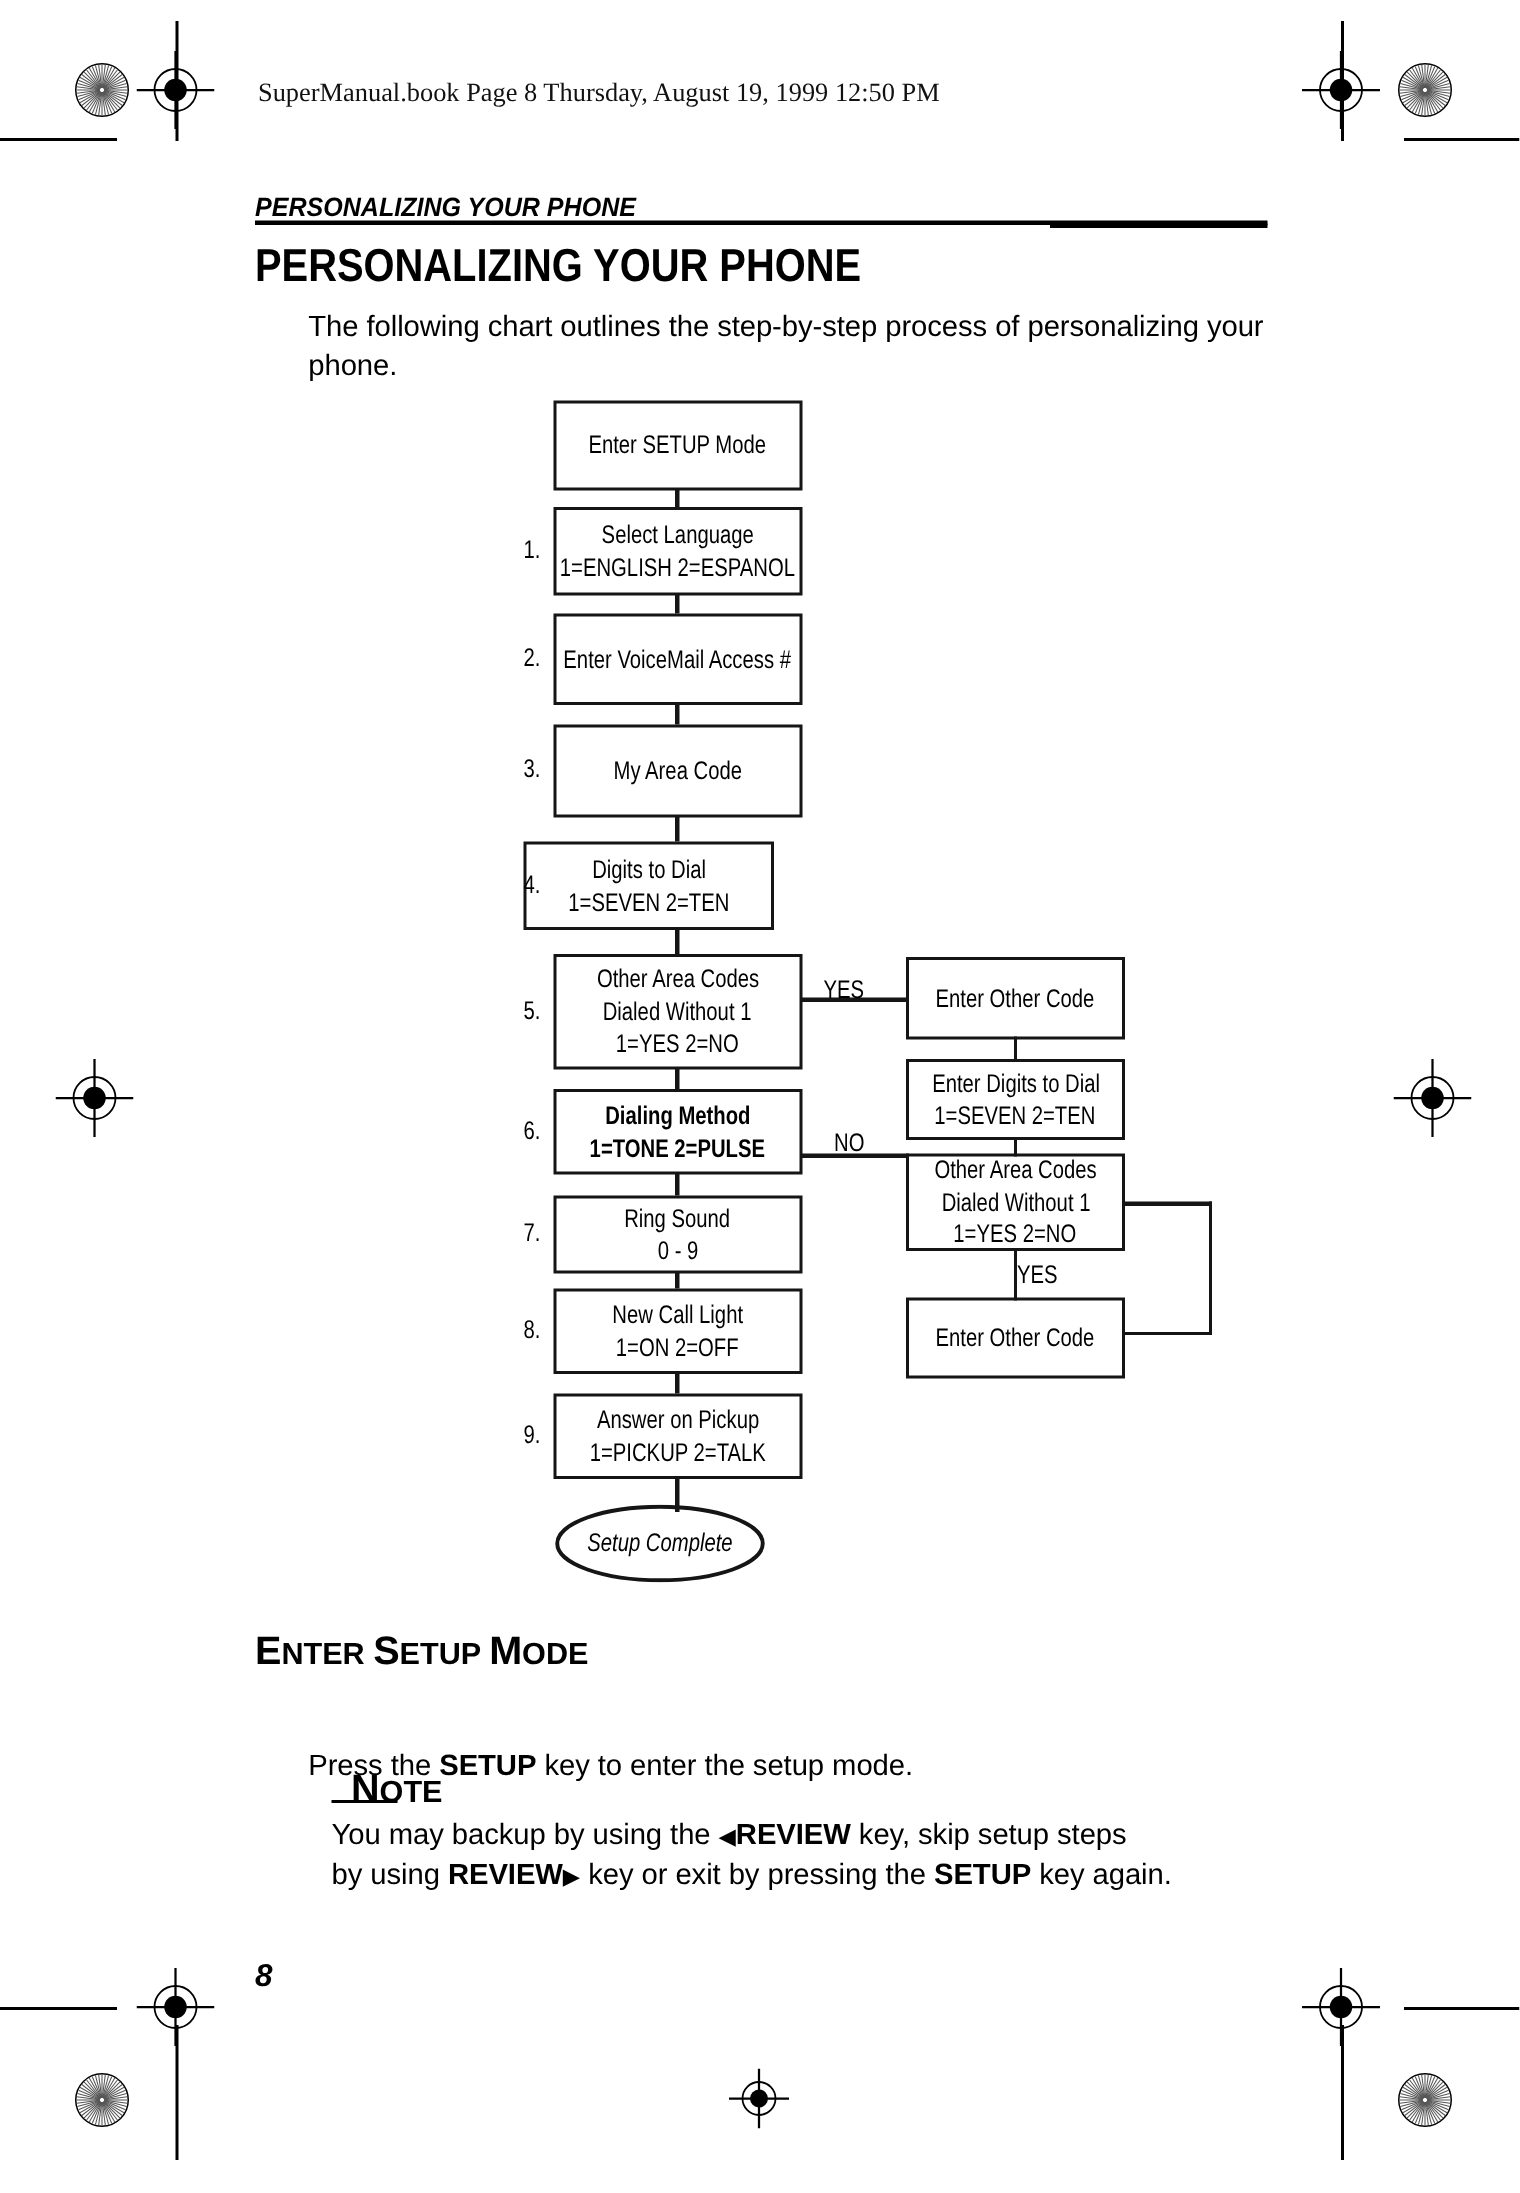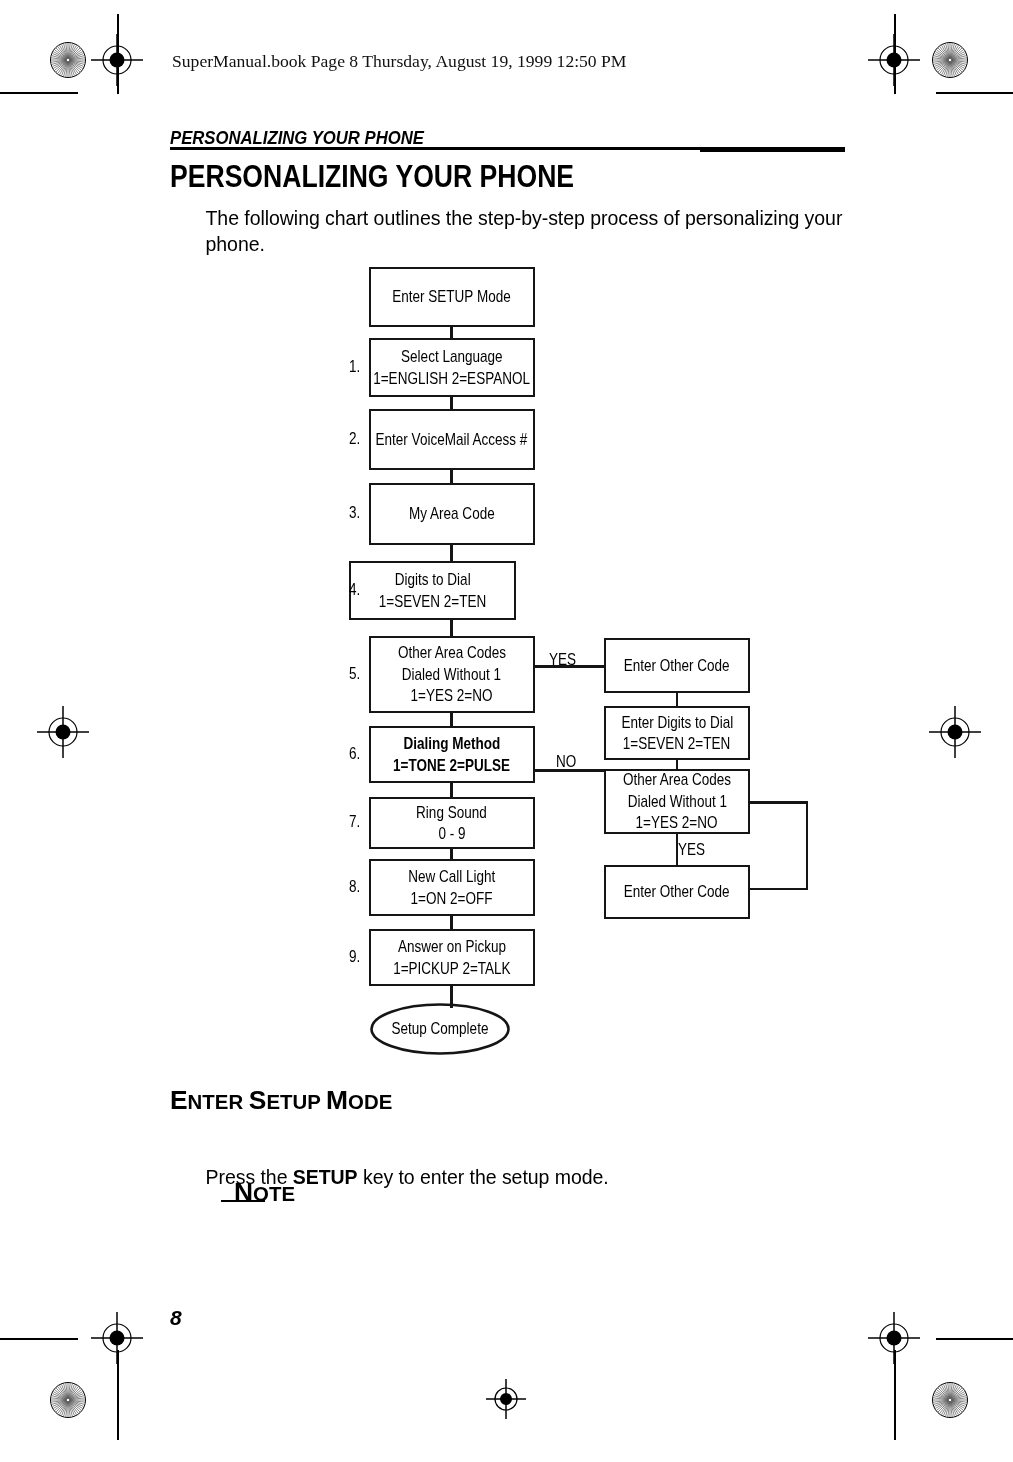--- a/index.html
+++ b/index.html
@@ -27,21 +27,21 @@
         display:flex;flex-direction:column;align-items:center;justify-content:center;
         box-sizing:border-box;}
   .fbox > div{font-size:17px;line-height:21.5px;white-space:nowrap;
         transform:scaleX(0.795);}
   .fline{position:absolute;background:#151515;}
   .flabel{position:absolute;font-size:17px;white-space:nowrap;
         transform:scaleX(0.795);transform-origin:0 0;}
   .stepnum{position:absolute;font-size:17px;white-space:nowrap;
         transform:scaleX(0.795);transform-origin:0 0;}
   .oval{position:absolute;background:#fff;
-        display:flex;align-items:center;justify-content:center;box-sizing:border-box;}
+        display:flex;align-items:center;justify-content:center;box-sizing:border-box;font-style:italic;}
   .oval span{font-size:17px;white-space:nowrap;transform:scaleX(0.795);position:relative;z-index:2;}
 
   
   .h2{position:absolute;white-space:nowrap;font-weight:bold;
       transform-origin:0 0;}
   .h2 .bigcap{font-size:26.4px;}
   .h2 .smlcap{font-size:20.4px;}
   .para{position:absolute;font-size:19.5px;line-height:25.6px;letter-spacing:-0.05px;}
   .para b{font-weight:bold;}
   .arrow{font-size:15px;}
@@ -409,15 +409,19 @@
       <div class="flabel" style="left: 678px; top: 840px;">YES</div>
     </div>
 
   <div class="h2" id="secheading" style="left:170px;top:1085px;"><span class="bigcap">E</span><span class="smlcap">NTER </span><span class="bigcap">S</span><span class="smlcap">ETUP </span><span class="bigcap">M</span><span class="smlcap">ODE</span></div>
 
   <div class="para" style="left:205.5px;top:1126px;margin-top:39px;"><span>Press the </span><b>SETUP</b><span> key to enter the setup mode.</span></div>
 
   <div class="h2" id="notelabel" style="left:234px;top:1177px;"><span class="bigcap">N</span><span class="smlcap">OTE</span></div>
   <div class="cline" id="noterule" style="left:221px;top:1200px;width:44px;height:2.2px;"></div>
 
+  <div class="para" style="left:221px;top:1211px;width:640px;">
+    <span>You may backup by using the </span><span class="arrow">◀</span><b>REVIEW</b><span> key, skip setup steps</span><br>
+    <span>by using </span><b>REVIEW</b><span class="arrow">▶</span><span> key or exit by pressing the </span><b>SETUP</b><span> key again.</span>
+  </div>
 
   <div id="pageno">8</div>
 </div>
 
 </body></html>

